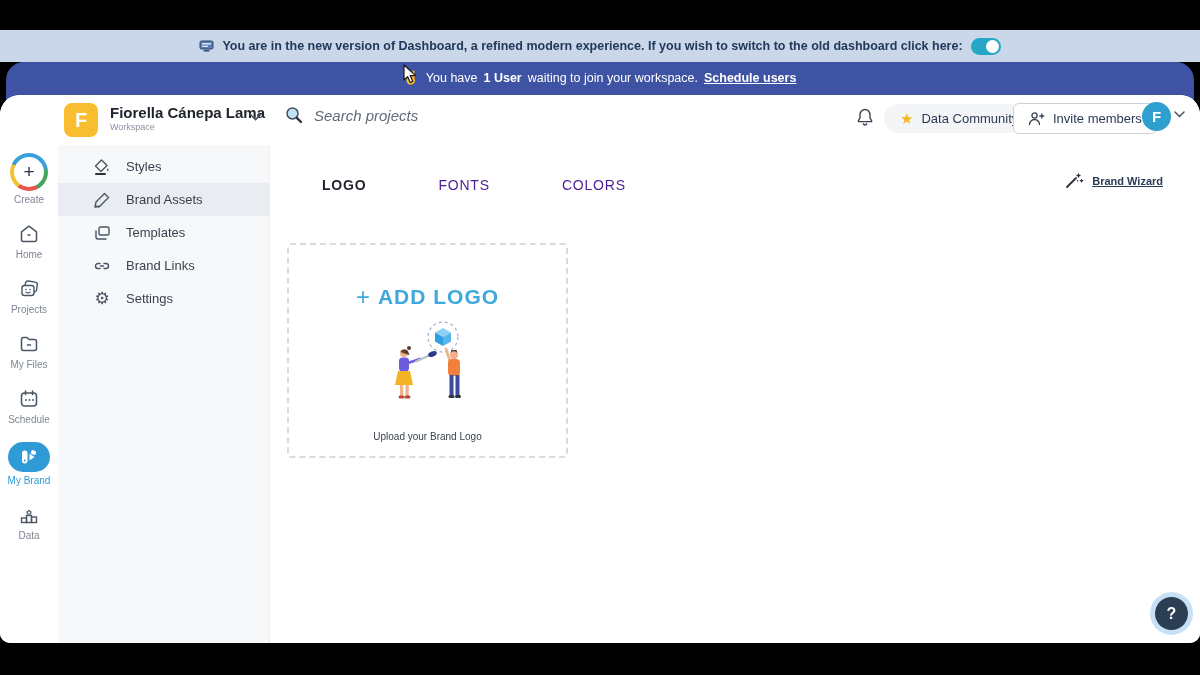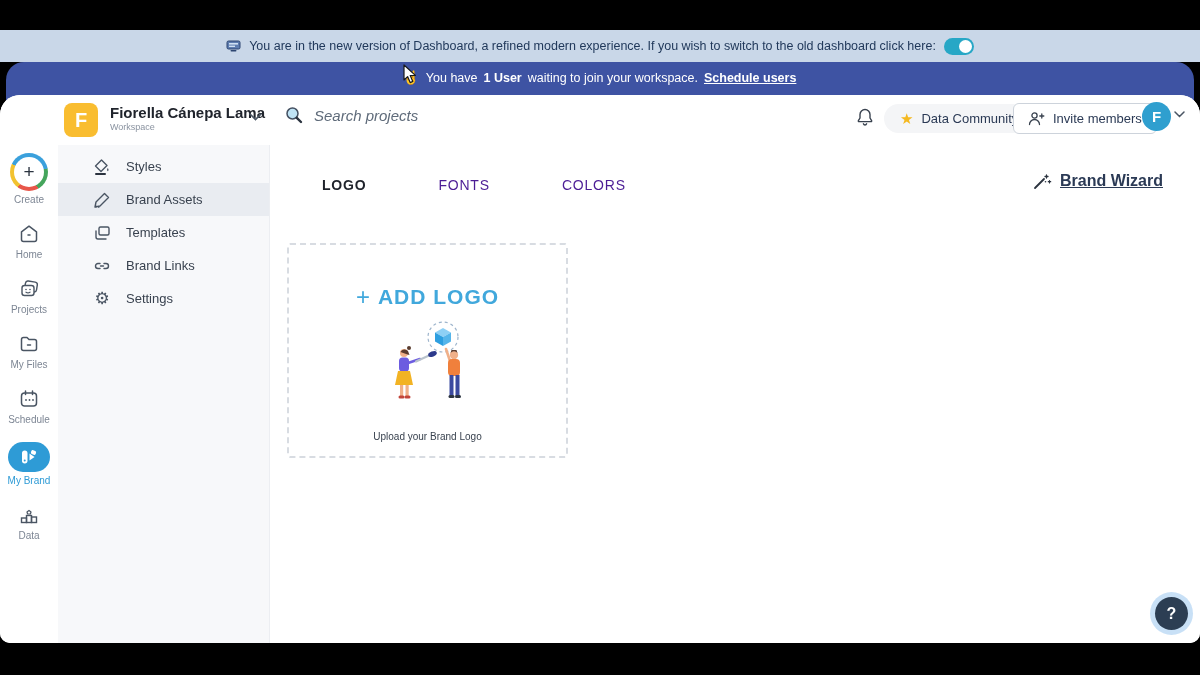--- a/index.html
+++ b/index.html
@@ -5,21 +5,21 @@
   * { margin:0; padding:0; box-sizing:border-box; }
   html,body { width:1200px; height:675px; background:#000; overflow:hidden;
               font-family:"Liberation Sans", sans-serif; }
   .abs { position:absolute; }
 
   
   .bar-black-top { left:0; top:0; width:1200px; height:30px; background:#000; }
   .banner-light { left:0; top:30px; width:1200px; height:32px; background:#c9d7e8;
     display:flex; align-items:center; justify-content:center; gap:8px;
     color:#21395b; font-size:12.5px; }
-  .banner-light b { font-weight:normal; }
+  .banner-light b { font-weight:bold; }
   .monitor-ic { display:inline-flex; }
   .toggle { width:30px; height:17px; border-radius:9px; background:#27a7c6; position:relative; cursor:pointer; }
   .toggle .knob { position:absolute; right:2px; top:2px; width:13px; height:13px; border-radius:50%; background:#fff; }
 
   .banner-blue { left:6px; top:62px; width:1188px; height:58px; background:#3e53a3;
     border-radius:18px 18px 0 0; display:flex; align-items:flex-start; justify-content:center; }
   .banner-blue-inner { margin-top:8px; color:#fff; font-size:12.5px; display:flex; align-items:center; gap:6px; }
   .banner-blue a { color:#fff; font-weight:bold; text-decoration:underline; cursor:pointer; }
   .hand-ic { color:#f0b429; font-size:13px; }
 
@@ -77,21 +77,21 @@
   .side2-item.active { background:#e9ecf1; }
   .side2-item .ic { width:20px; display:flex; justify-content:center; color:#4a5563; }
   .gear-glyph { font-size:17px; line-height:1; color:#4a5563; }
 
   
   .main { position:absolute; left:270px; top:50px; width:930px; height:498px; background:#fff; }
   .tabs { position:absolute; left:52px; top:32px; display:flex; gap:72px; }
   .tab { font-size:14px; letter-spacing:0.8px; color:#4c1d95; cursor:pointer; }
   .tab.active { color:#1f232b; font-weight:bold; }
   .wizard { position:absolute; right:37px; top:27px; display:flex; align-items:center; gap:8px; cursor:pointer; }
-  .wizard-label { font-size:16px; font-weight:bold; color:#2b3a55; text-decoration:underline; }
+  .wizard-label { font-size:11px; font-weight:bold; color:#2b3a55; text-decoration:underline; }
 
   .logo-card { position:absolute; left:17px; top:98px; width:281px; height:215px;
     border:2px dashed #d8dce2; border-radius:3px; background:#fff;
     display:flex; flex-direction:column; align-items:center; cursor:pointer; }
   .add-logo { margin-top:38px; font-size:21px; font-weight:bold; letter-spacing:1px; color:#41a8dc;
     display:flex; align-items:center; gap:7px; }
   .add-plus { font-weight:normal; font-size:24px; }
   .upload-caption { font-size:10px; color:#39424f; margin-top:20px; }
   .illustration { margin-top:8px; }
 

